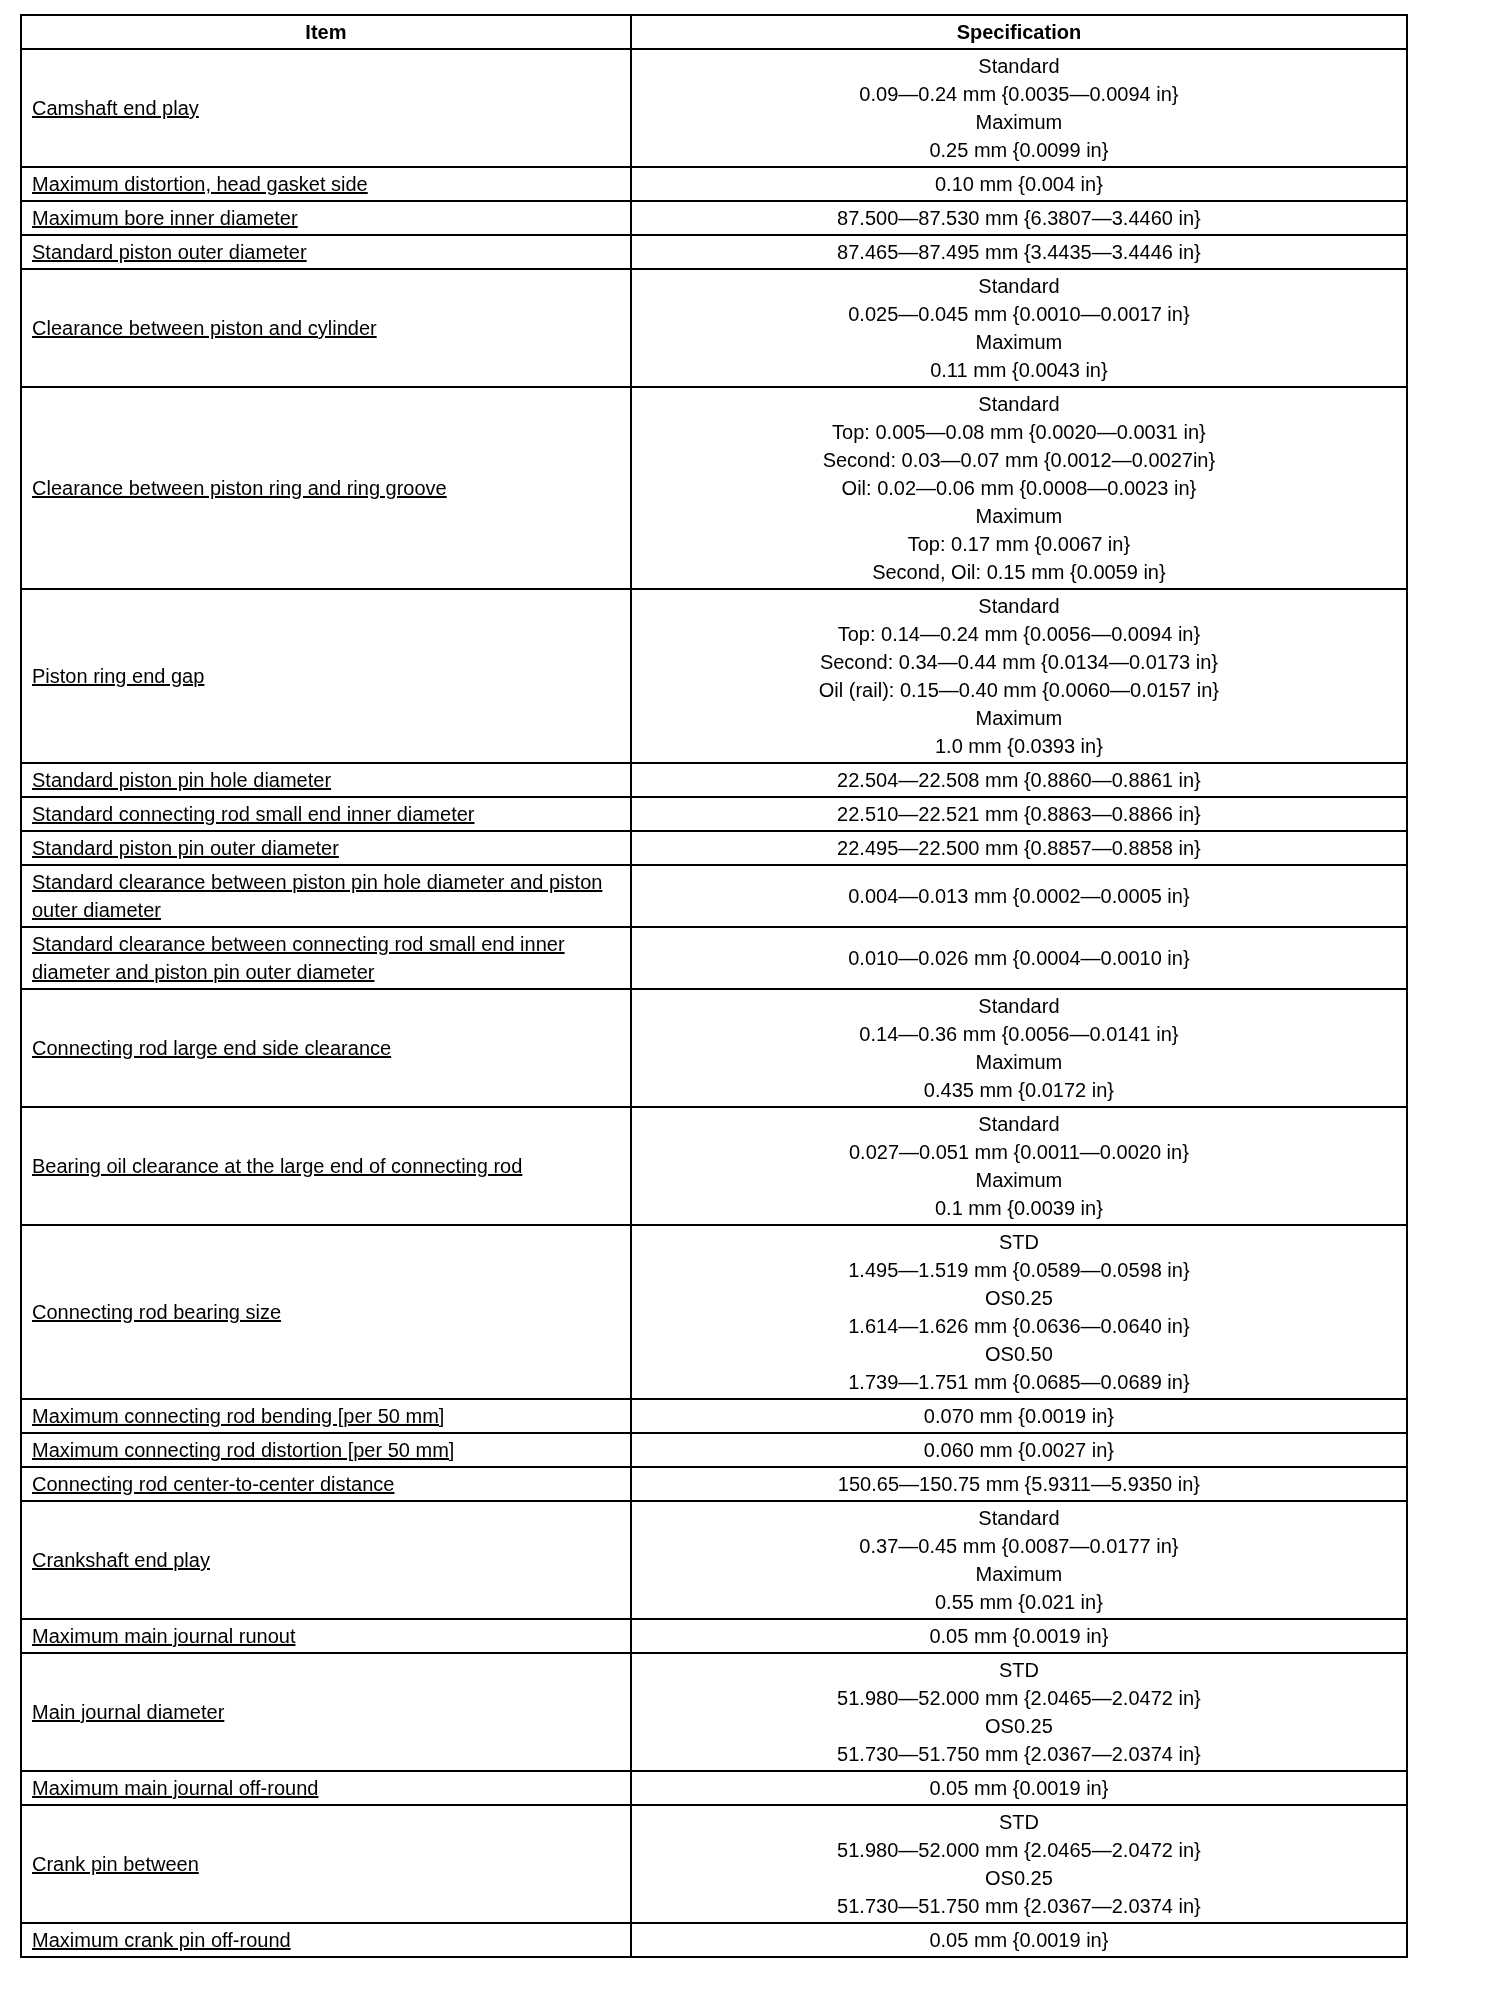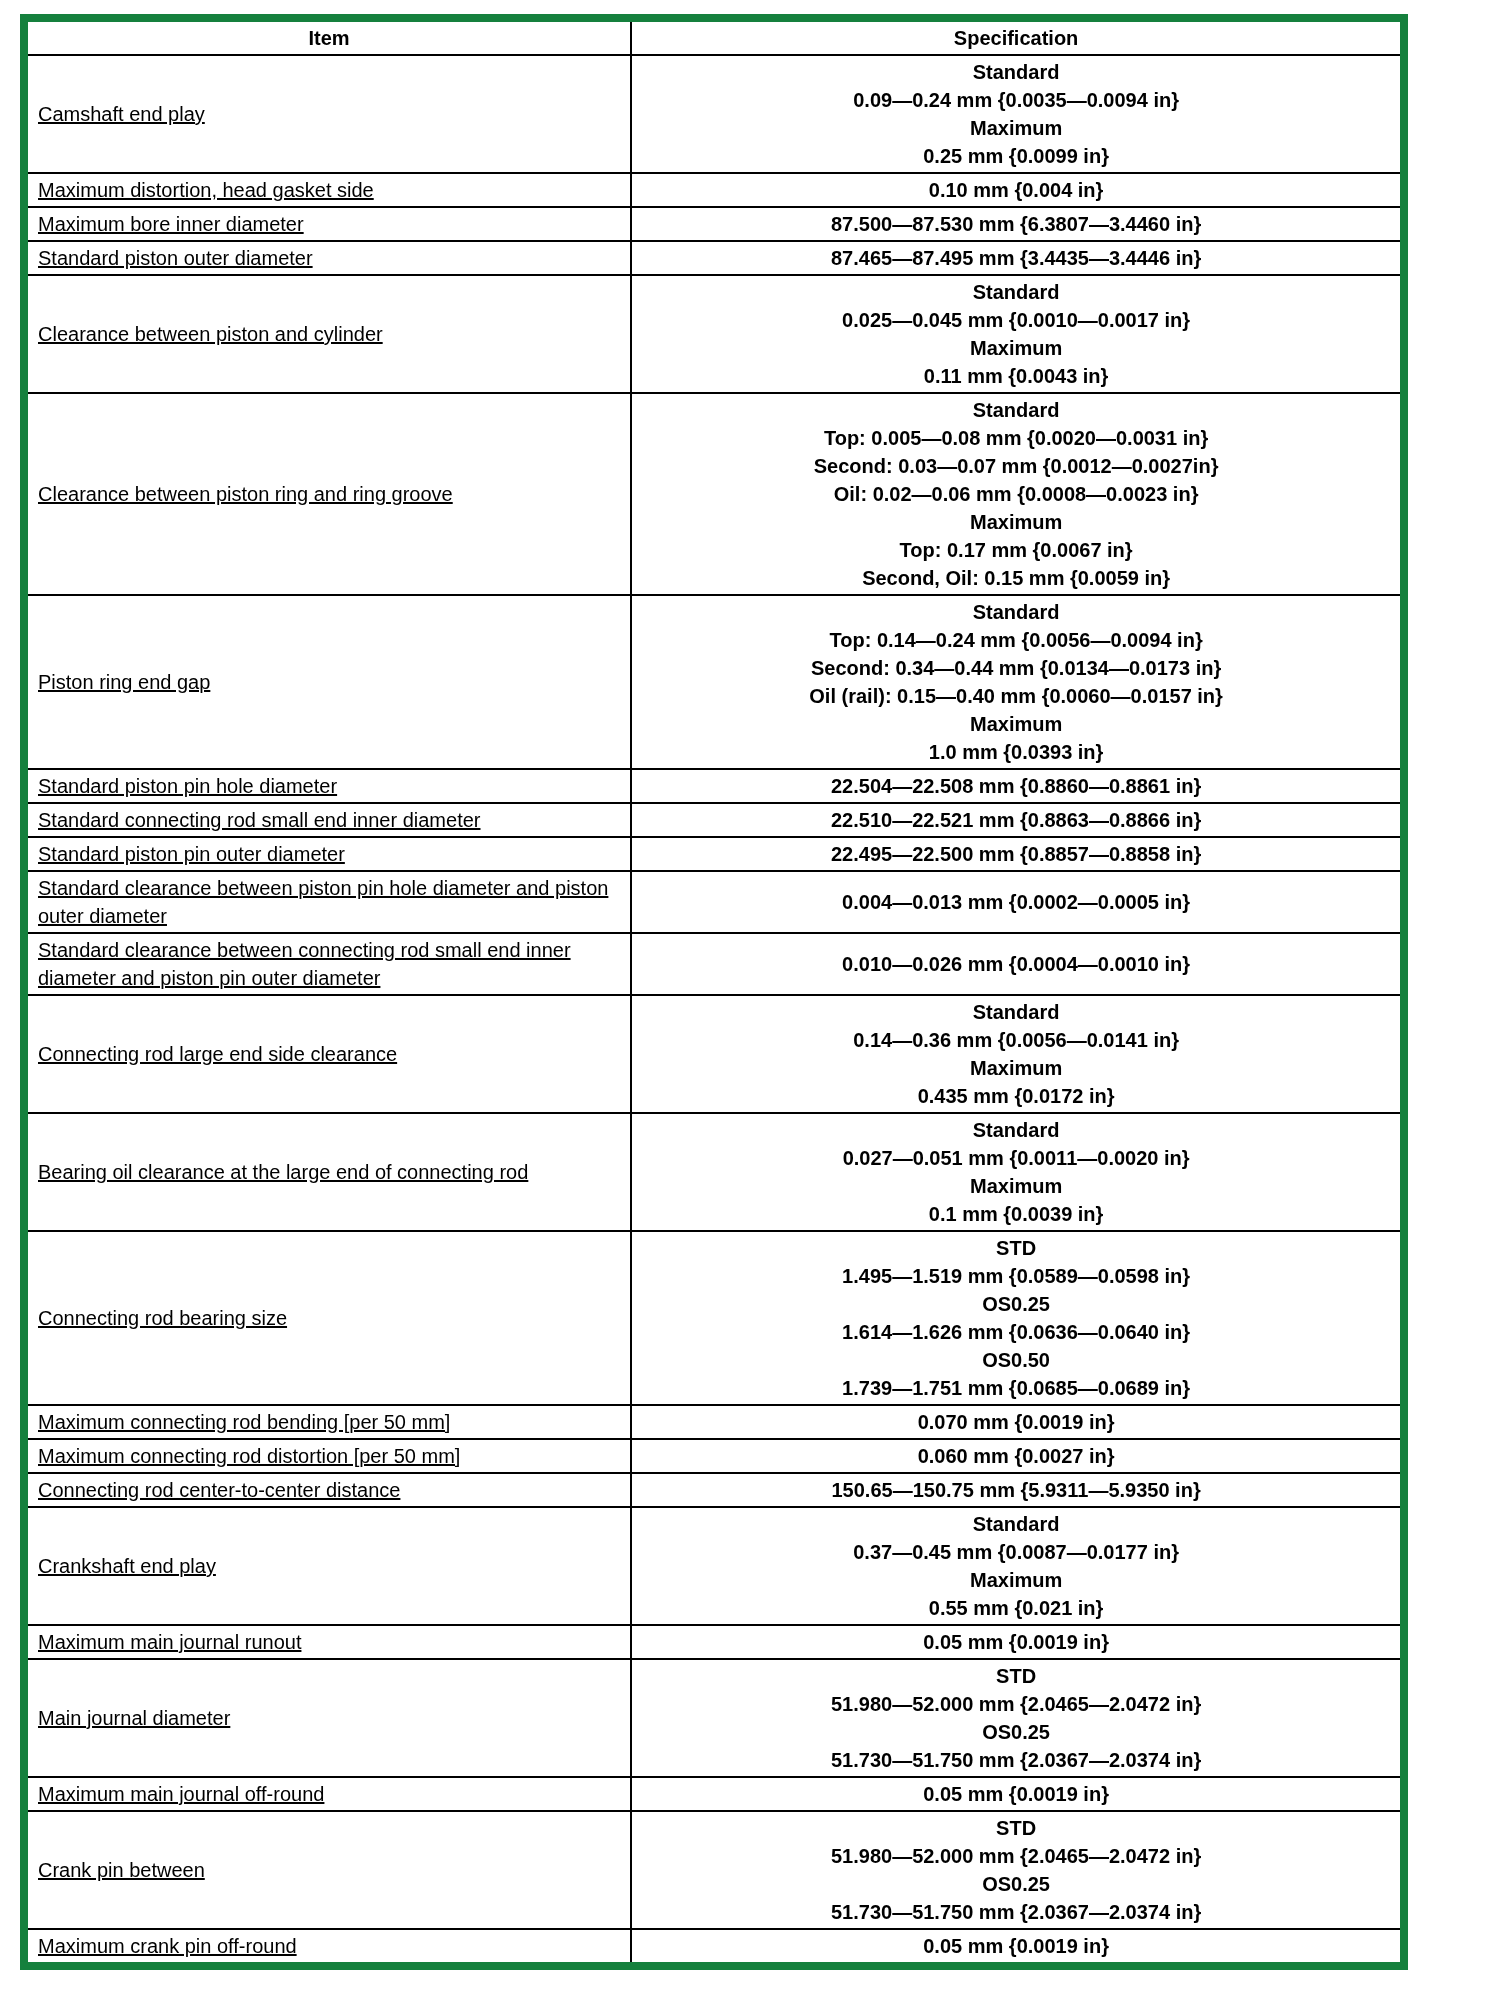--- a/index.html
+++ b/index.html
@@ -13,21 +13,21 @@
   .page {
     width: 1504px;
     min-height: 2004px;
     padding: 14px 96px 14px 20px;
     background: #ffffff;
   }
   table.spec-table {
     border-collapse: collapse;
     width: 100%;
     table-layout: fixed;
-    border: 8px solid #15803d;
+    border: 2px solid #15803d;
   }
   table.spec-table th,
   table.spec-table td {
     border: 2px solid #000000;
     padding: 2px 10px;
     font-size: 20px;
     line-height: 28px;
   }
   th.col-header {
     font-weight: bold;
@@ -35,21 +35,20 @@
     padding: 3px 10px;
   }
   td.item-cell {
     text-align: left;
     vertical-align: middle;
     text-decoration: underline;
   }
   td.spec-cell {
     text-align: center;
     vertical-align: middle;
-    font-weight: bold;
   }
   .spec-line {
     white-space: normal;
   }
 </style>
 </head>
 <body>
 
 <div class="page">
   <table class="spec-table">

